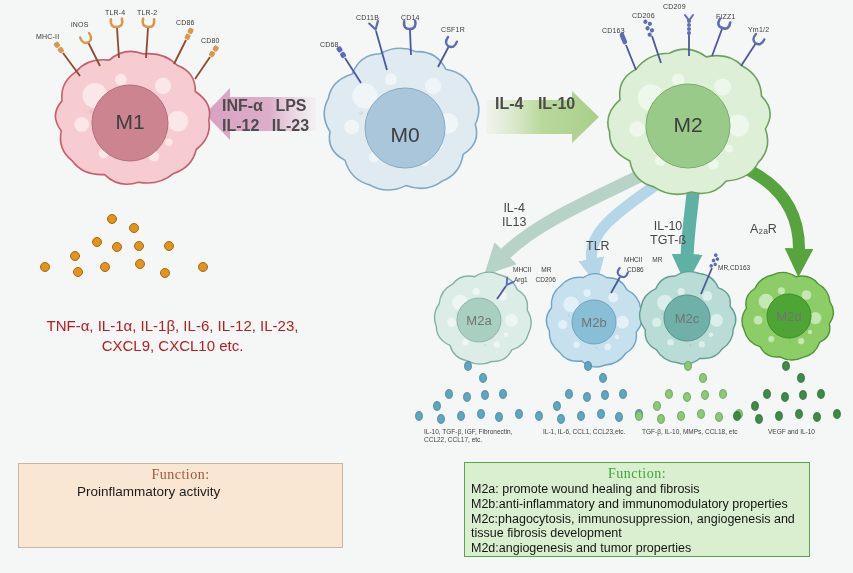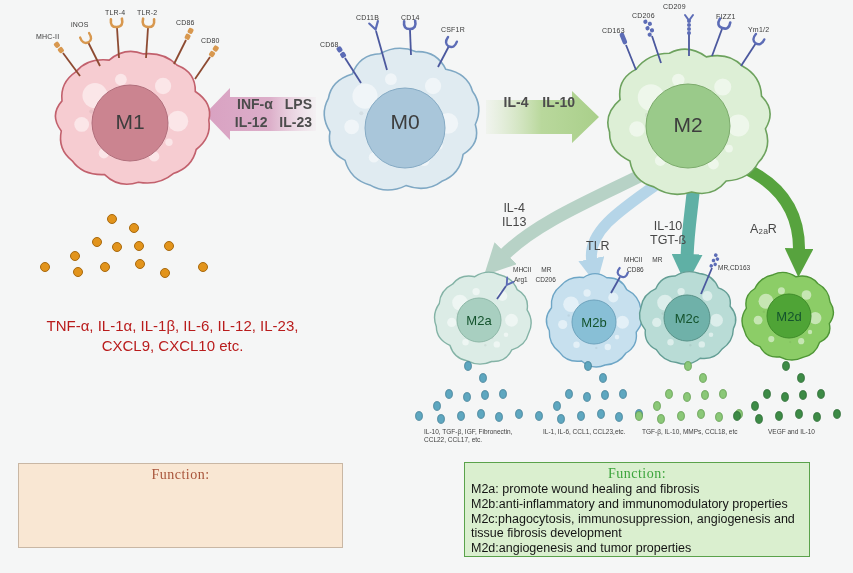--- a/index.html
+++ b/index.html
@@ -5,22 +5,22 @@
   html,body{margin:0;padding:0;}
   .stage{
     position:relative;width:853px;height:573px;background:#f5f6f6;
     font-family:"Liberation Sans","DejaVu Sans",sans-serif;overflow:hidden;
   }
   svg{position:absolute;left:0;top:0;}
   .lbl{position:absolute;color:#333;white-space:nowrap;}
   .rlabel{font-size:7px;letter-spacing:.2px;color:#3a3a3a;}
   .rlabel-sm{font-size:6.5px;color:#3a3a3a;}
   .cellname{font-size:21px;color:#3d3d3d;text-align:center;}
-  .subname{font-size:13px;color:#14532d;text-align:center;}
-  .arrowlbl{font-size:14px;font-weight:600;color:#4c4c4c;text-align:right;line-height:1.25;}
+  .subname{font-size:13px;color:#737373;text-align:center;}
+  .arrowlbl{font-size:16px;font-weight:600;color:#4c4c4c;text-align:left;line-height:1.25;}
   .branchlbl{font-size:12.5px;color:#474747;line-height:1.15;text-align:center;}
   .seclabel{font-size:6.5px;color:#3f3f3f;white-space:normal;line-height:1.3;}
   .tnf{font-size:15px;color:#b91c1c;text-align:center;line-height:1.3;white-space:normal;}
   .fnbox{position:absolute;box-sizing:border-box;}
   .fnbox.left{left:18px;top:463px;width:325px;height:85px;background:#f9e7d3;border:1px solid #c9b7a4;}
   .fnbox.right{left:464px;top:462px;width:346px;height:95px;background:#daefcf;border:1.5px solid #5aa24b;}
   .fntitle{font-family:"Liberation Serif","DejaVu Serif",serif;font-size:14px;text-align:center;
     letter-spacing:.5px;margin-top:3px;}
   .fnbox.left .fntitle{color:#a8543a;}
   .fnbox.right .fntitle{color:#3ba43b;}
@@ -399,21 +399,21 @@
   <div class="lbl rlabel" style="left:716px;top:13px">FIZZ1</div>
   <div class="lbl rlabel" style="left:748px;top:26px">Ym1/2</div>
 
   <div class="lbl rlabel-sm ws8" style="left:513px;top:266px">MHCII MR</div>
   <div class="lbl rlabel-sm ws6" style="left:514px;top:276px">Arg1 CD206</div>
   <div class="lbl rlabel-sm ws8" style="left:624px;top:256px">MHCII MR</div>
   <div class="lbl rlabel-sm" style="left:627px;top:266px">CD86</div>
   <div class="lbl rlabel-sm" style="left:718px;top:264px">MR,CD163</div>
 
   <div class="lbl cellname" style="left:90px;top:110px;width:80px">M1</div>
-  <div class="lbl cellname" style="left:365px;top:110px;width:80px">M0</div>
+  <div class="lbl cellname" style="left:365px;top:123px;width:80px">M0</div>
   <div class="lbl cellname" style="left:648px;top:113px;width:80px">M2</div>
   <div class="lbl subname" style="left:449px;top:313px;width:60px">M2a</div>
   <div class="lbl subname" style="left:564px;top:315px;width:60px">M2b</div>
   <div class="lbl subname" style="left:657px;top:311px;width:60px">M2c</div>
   <div class="lbl subname" style="left:759px;top:309px;width:60px">M2d</div>
 
   <div class="lbl arrowlbl" style="left:222px;top:96px;width:90px">
     <div class="ws8">INF-α LPS</div>
     <div class="ws8">IL-12 IL-23</div>
   </div>
@@ -435,20 +435,21 @@
     <div>CXCL9, CXCL10 etc.</div>
   </div>
   <div class="lbl seclabel" style="left:424px;top:428px;width:102px">IL-10, TGF-β, IGF, Fibronectin, CCL22, CCL17, etc.</div>
   <div class="lbl seclabel" style="left:543px;top:428px;width:120px">IL-1, IL-6, CCL1, CCL23,etc.</div>
   <div class="lbl seclabel" style="left:642px;top:428px;width:130px">TGF-β, IL-10, MMPs, CCL18, etc</div>
   <div class="lbl seclabel" style="left:768px;top:428px;width:80px">VEGF and IL-10</div>
 
   <div class="fnbox left">
     <div class="fntitle">Function:</div>
     <div class="fnbody-left">
+      <div>Proinflammatory activity</div>
     </div>
   </div>
   <div class="fnbox right">
     <div class="fntitle">Function:</div>
     <div class="fnbody-right">
       <div style="white-space:normal">M2a: promote wound healing and fibrosis</div>
       <div style="white-space:normal">M2b:anti-inflammatory and immunomodulatory properties</div>
       <div style="white-space:normal">M2c:phagocytosis, immunosuppression, angiogenesis and tissue fibrosis development</div>
       <div style="white-space:normal">M2d:angiogenesis and tumor properties</div>
     </div>

